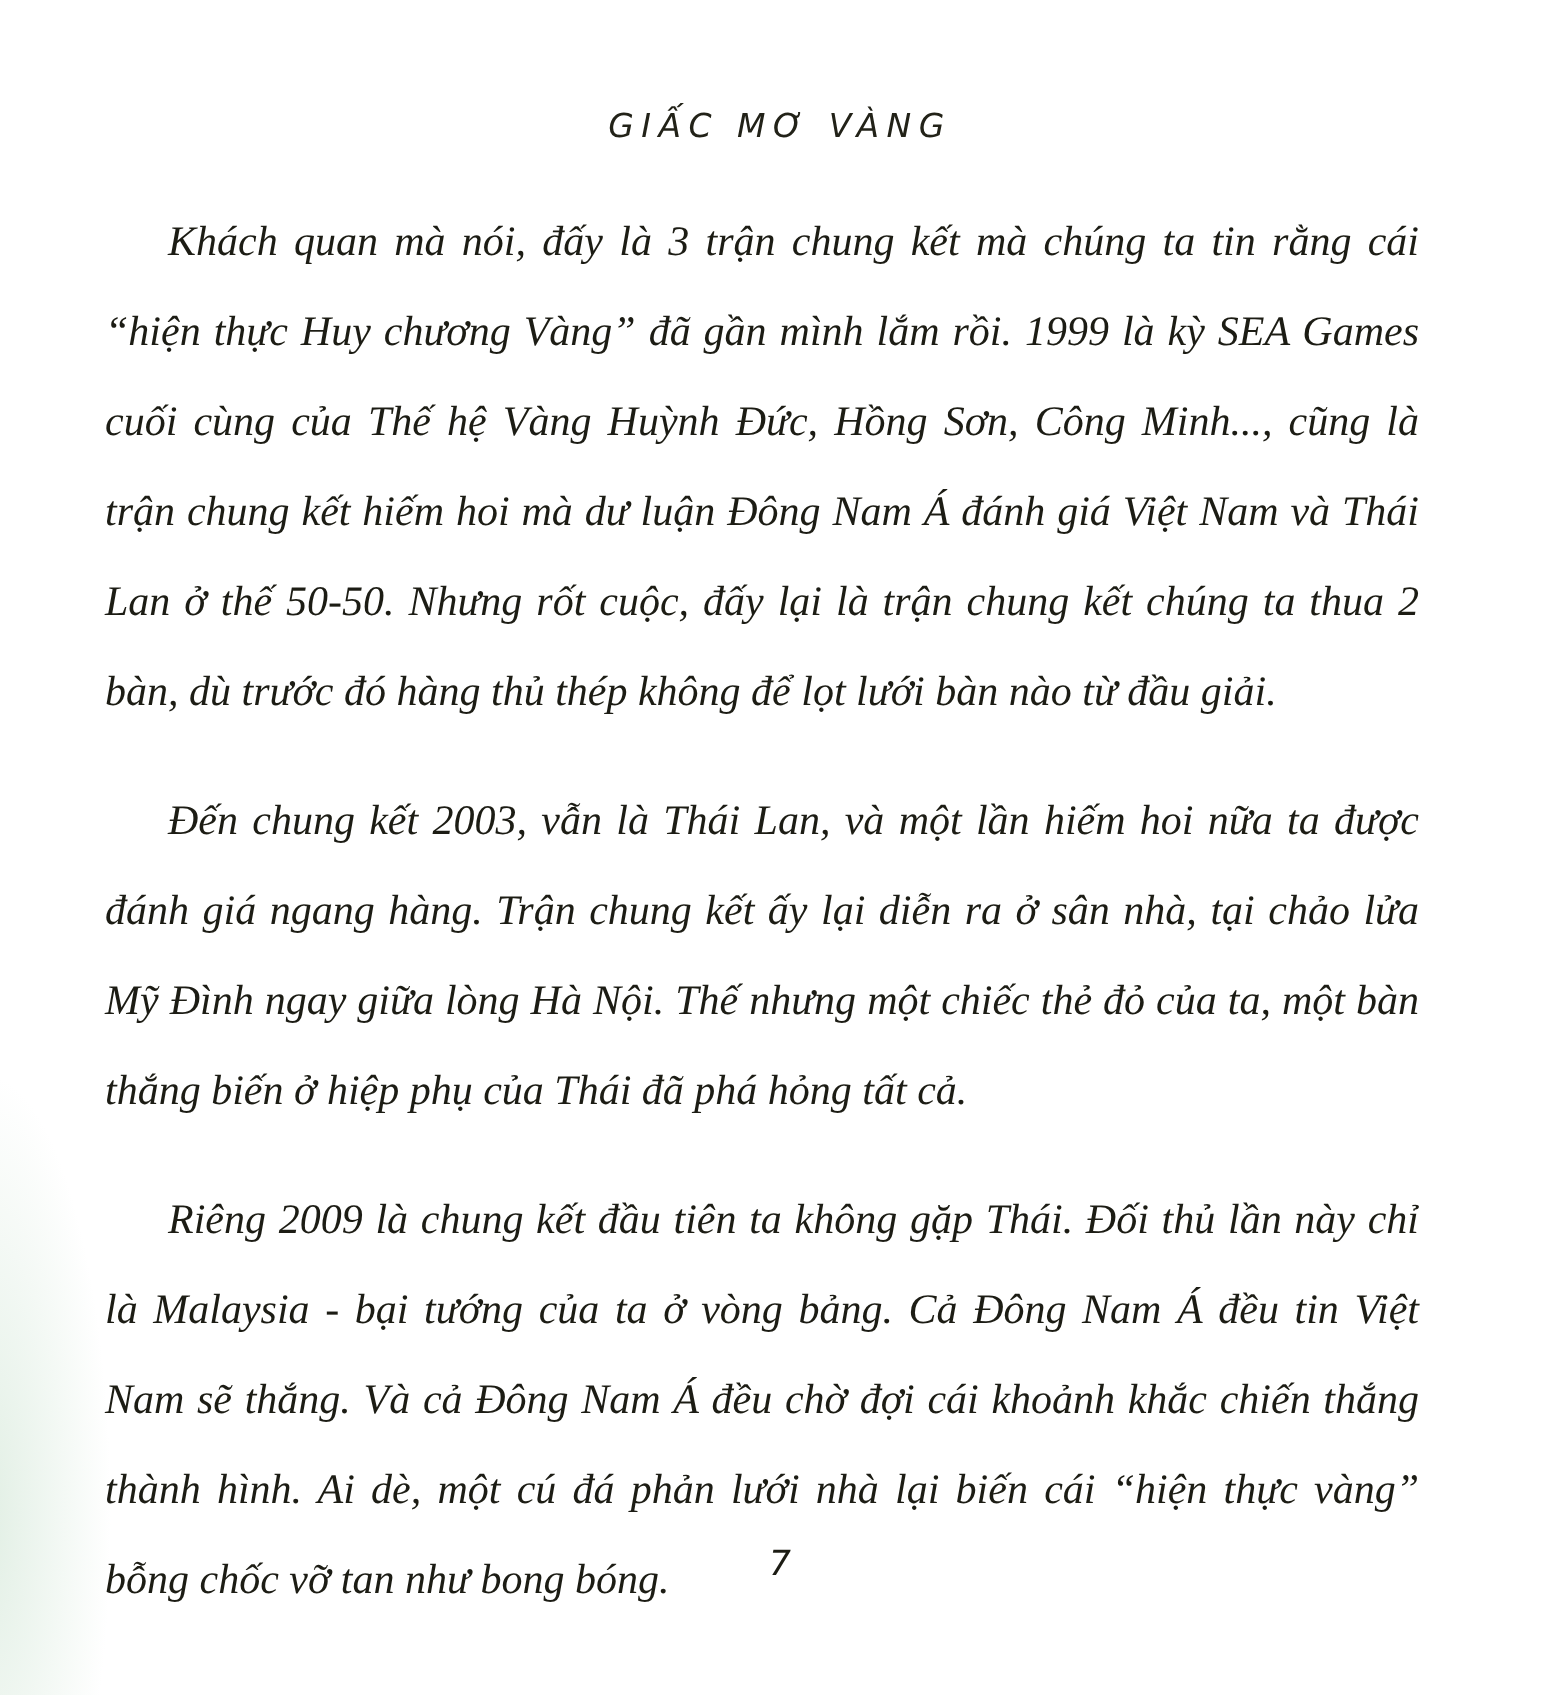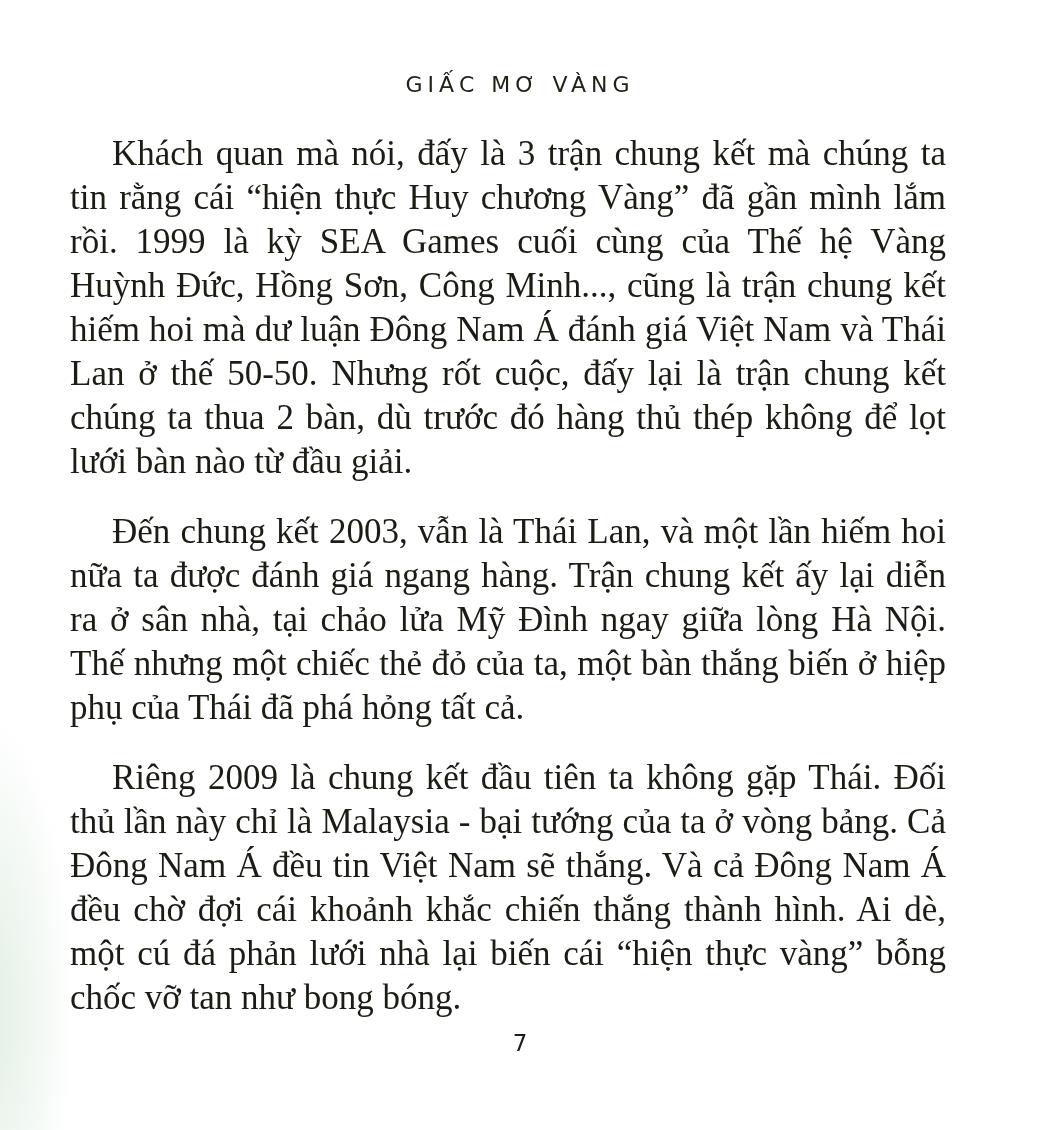--- a/index.html
+++ b/index.html
@@ -15,20 +15,21 @@
     color: #1a1a14;
   }
   .page {
     position: absolute;
     left: 0; top: 0;
     width: 1040px;
     height: 1130px;
     background:
       radial-gradient(ellipse 120px 420px at -10px 1010px, rgba(200,225,205,0.55), rgba(255,255,255,0) 70%),
       #ffffff;
+    font-style: italic;
   }
   .running-header {
     position: absolute;
     top: 72px;
     left: 0;
     width: 1040px;
     text-align: center;
     font-family: "DejaVu Sans", sans-serif;
     font-size: 22px;
     letter-spacing: 5px;
@@ -37,22 +38,22 @@
   }
   .body-text {
     position: absolute;
     left: 70px;
     top: 132px;
     width: 876px;
     font-family: "Liberation Serif", serif;
   }
   .para {
     margin: 0 0 26px 0;
-    font-size: 35px;
-    line-height: 44px;
+    font-size: 28px;
+    line-height: 60px;
     text-align: justify;
     text-align-last: left;
     text-indent: 42px;
     color: #1c1c14;
     transform-origin: left top;
   }
   .para.p2 { margin-top: 0; }
   .page-number {
     position: absolute;
     top: 1030px;

